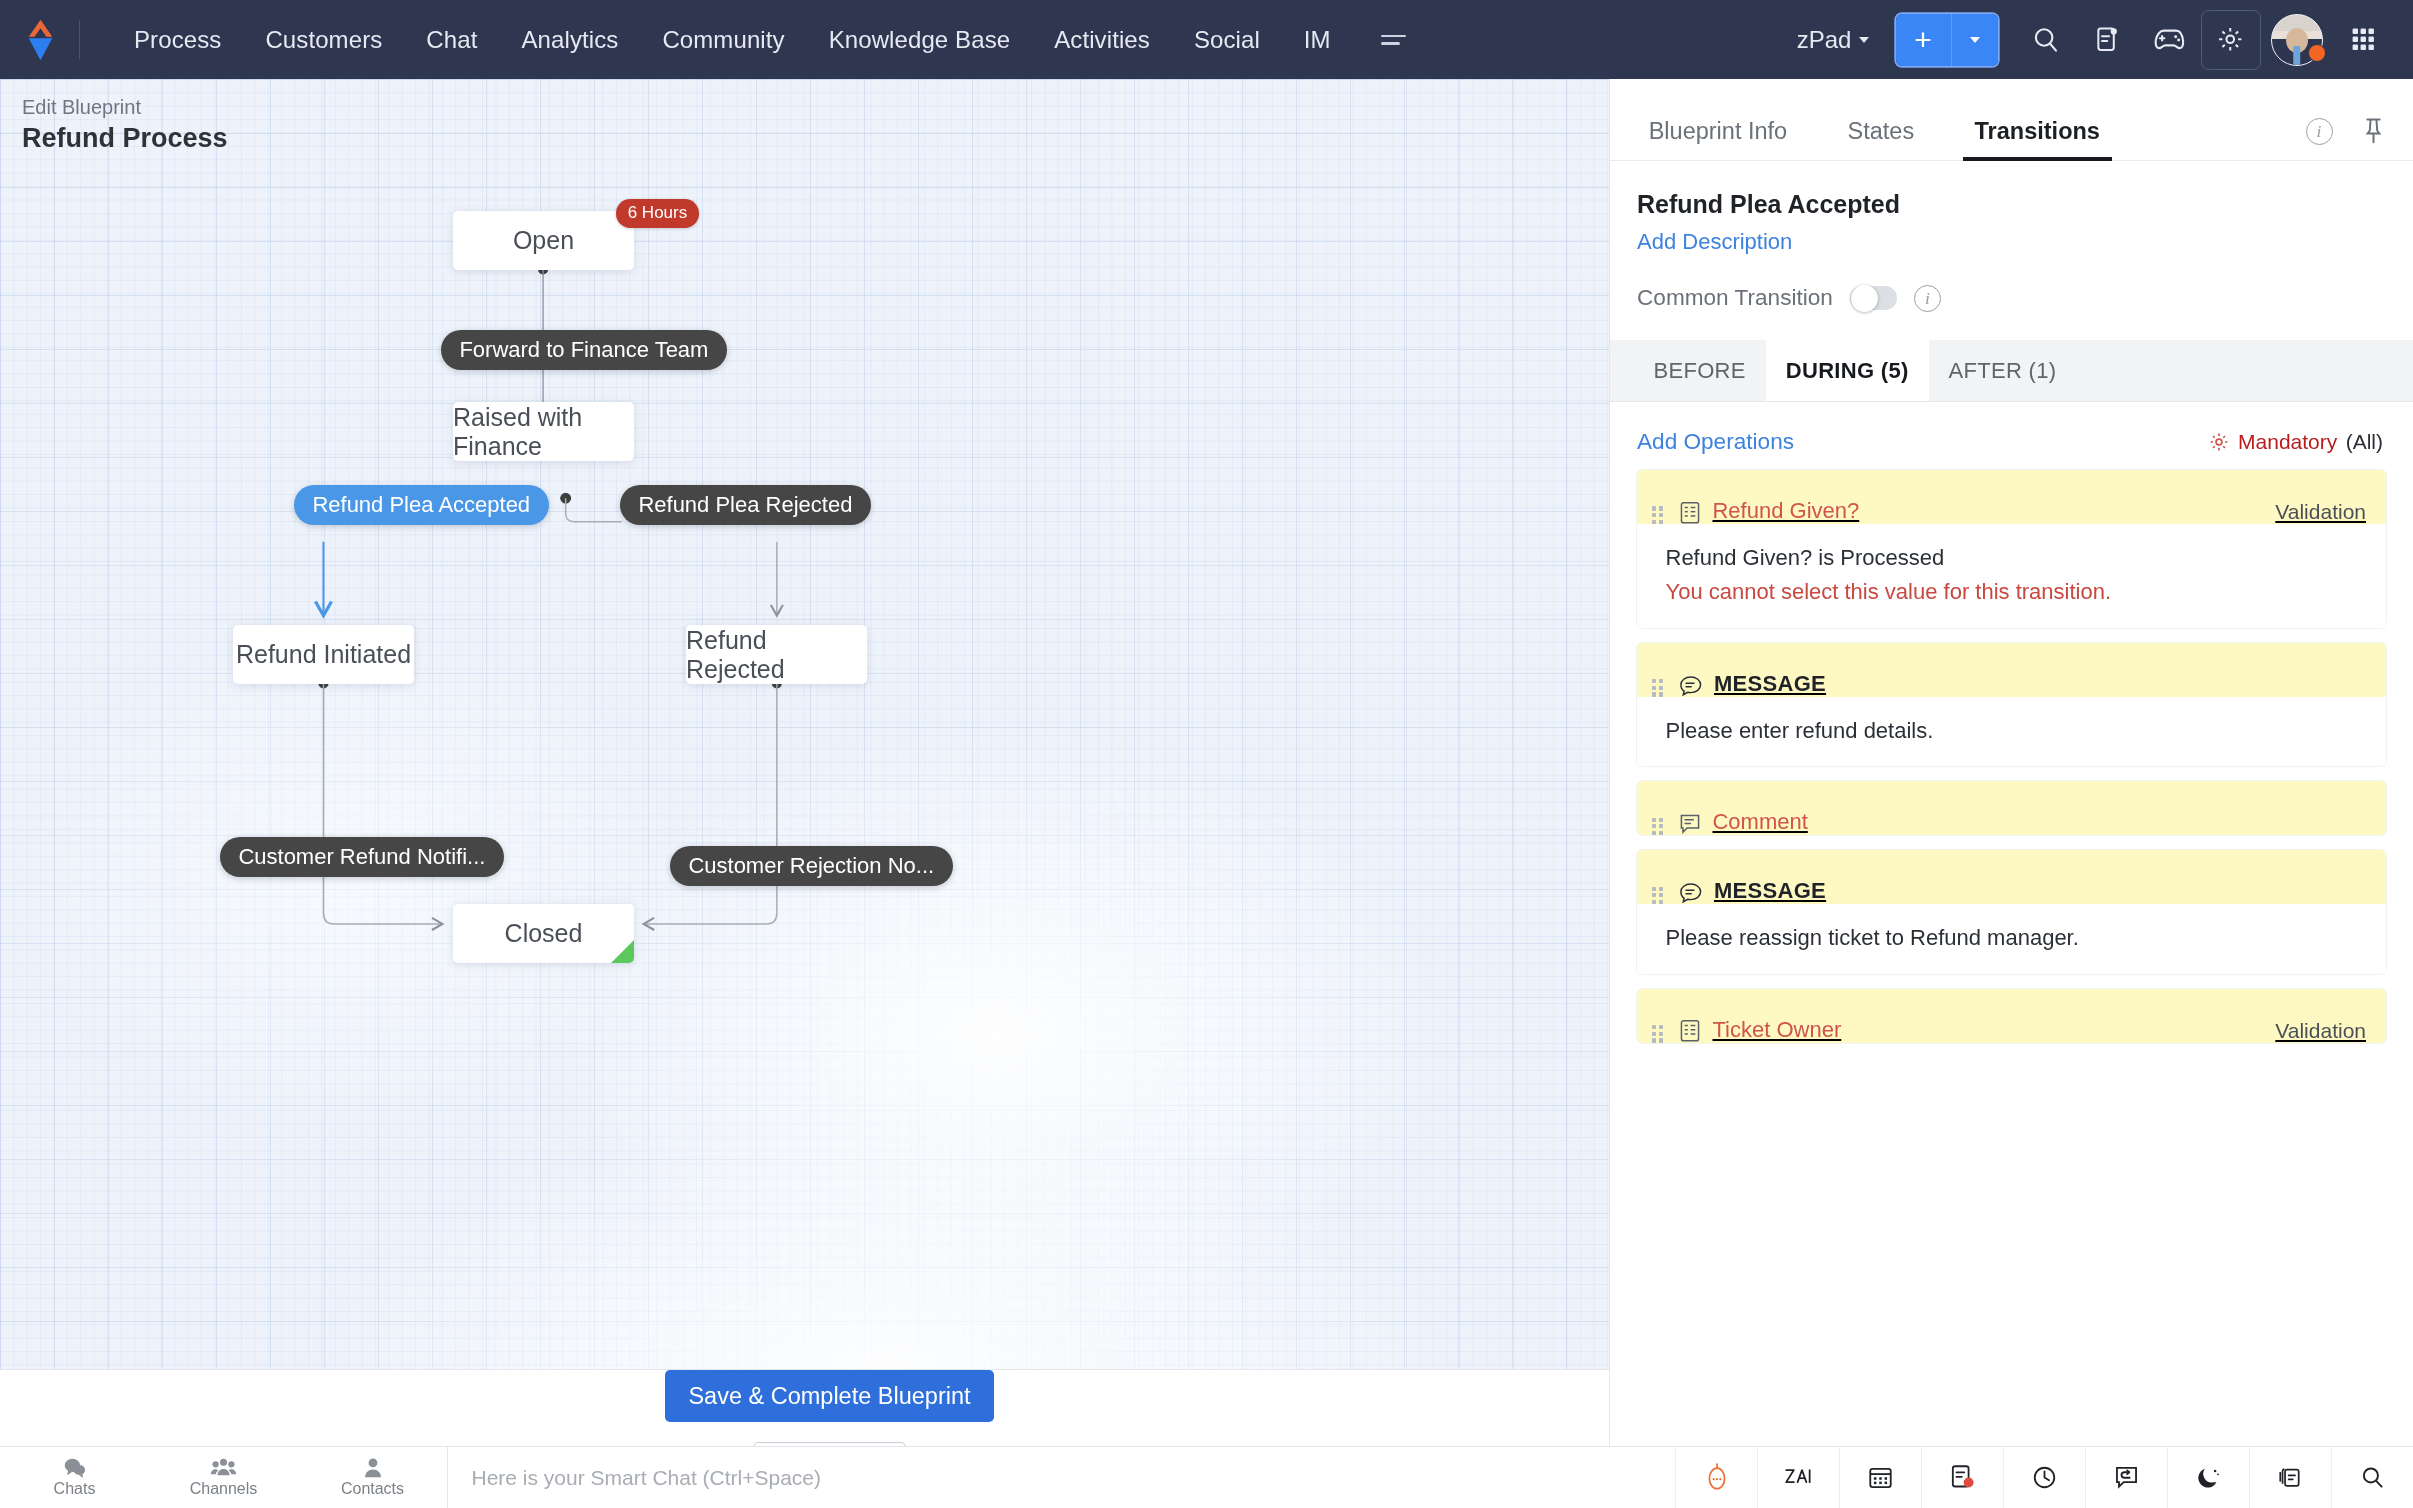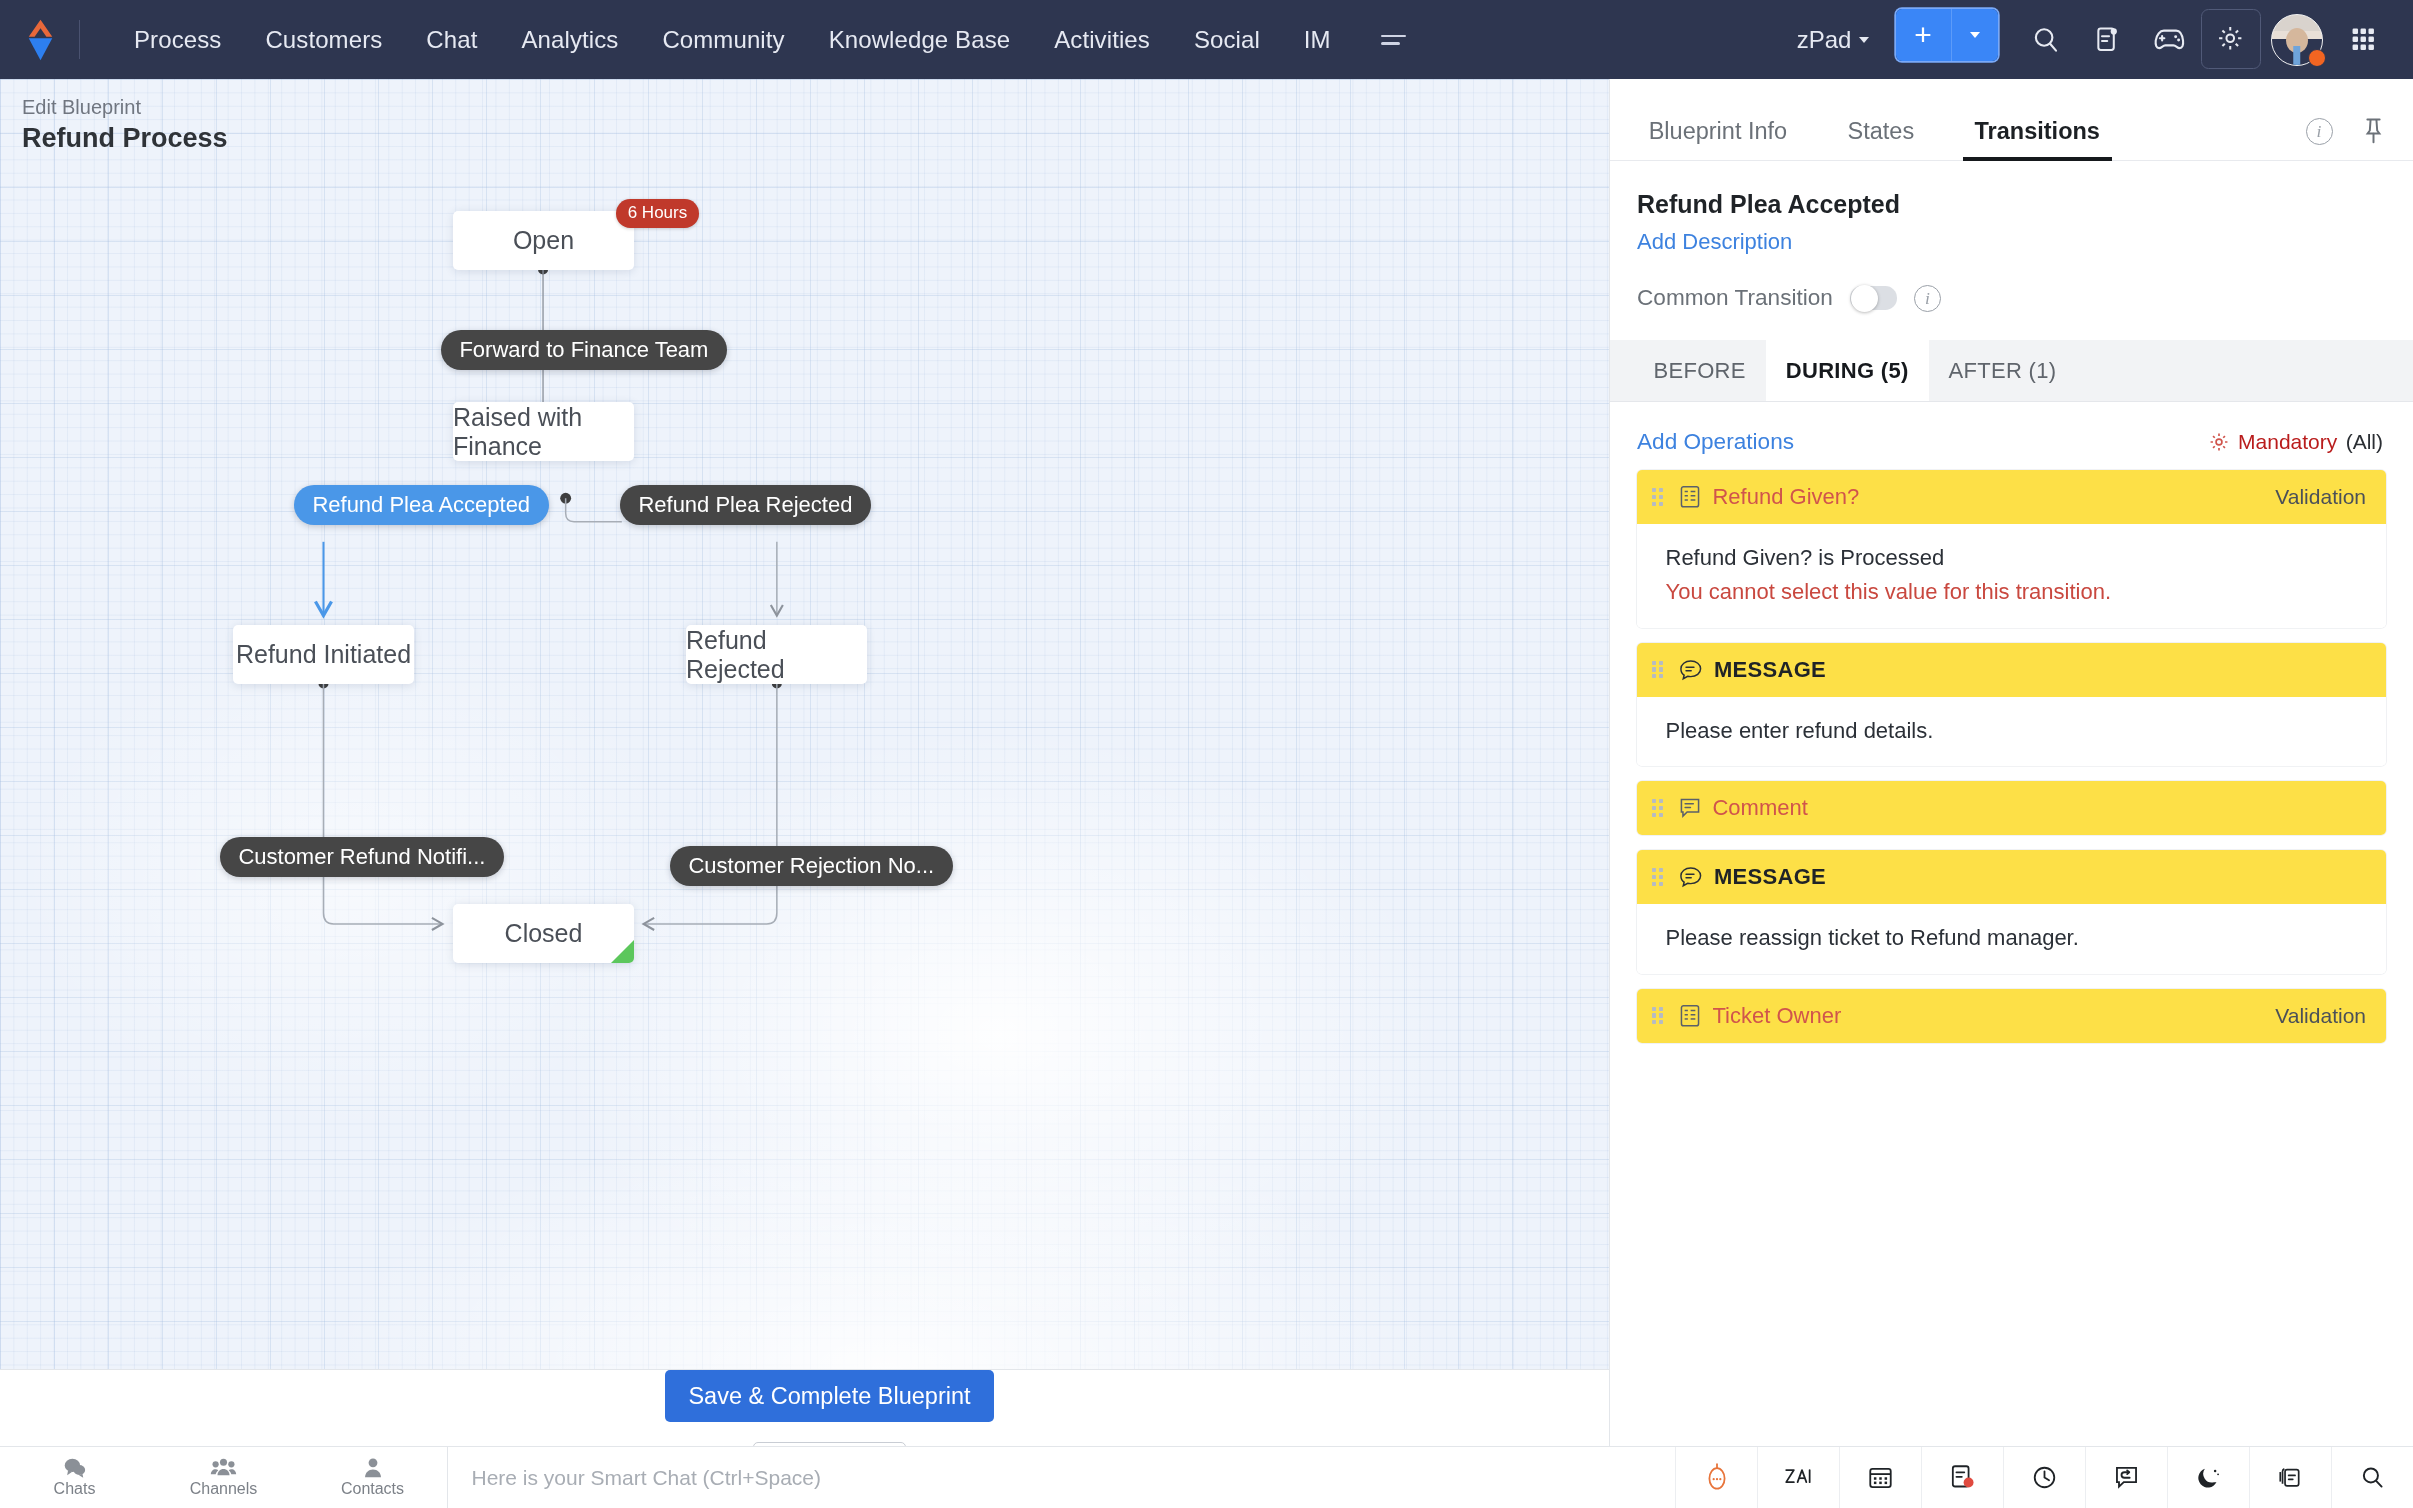--- a/index.html
+++ b/index.html
@@ -32,21 +32,21 @@
     white-space: nowrap; letter-spacing: 0.1px;
   }
   #nav-more {
     margin-left: 13.4px; display: flex; flex-direction: column; gap: 5px;
     padding: 8.4px 15px; cursor: pointer;
   }
   #nav-more i { display: block; height: 2.5px; background: #cfd4e4; border-radius: 1.7px; }
   #nav-more i:nth-child(1) { width: 25px; }
   #nav-more i:nth-child(2) { width: 18.4px; }
 
-  #nav-right { margin-left: auto; display: flex; gap: 0; padding-right: 18.4px; }
+  #nav-right { margin-left: auto; display: flex; align-items: center; gap: 0; padding-right: 18.4px; }
   #zpad-menu {
     color: #e6e9f2; font-size: 24px; display: flex; align-items: center; gap: 7.5px;
     padding: 0 18.4px; cursor: pointer;
   }
   .caret-d { width:0;height:0;border-left:5.9px solid transparent;border-right:5.9px solid transparent;border-top:6.7px solid #e6e9f2; }
   #add-group {
     display: flex; height: 52px; border-radius: 5.9px; overflow: hidden;
     margin: 0 17px 0 8.4px; box-shadow: 0 0 0 1.7px #7aa9f7;
   }
   #add-button {
@@ -203,22 +203,23 @@
   #mandatory-wrap { margin-left: auto; display: flex; align-items: center; gap: 8.4px; font-size: 21px; }
   #mandatory-label { color: #b91c1c; }
   #mandatory-all { color: #2b2f34; }
 
   #ops-list { padding: 0 27px; }
   .op-card {
     margin-bottom: 15px; border-radius: 5px; overflow: hidden;
     box-shadow: 0 0 0 0.8px #eceef1;
   }
   .op-head {
-    background: #fde047; display: flex; align-items: center; height: 54px; padding: 0 20px 0 15px;
+    background: #fef9c3; display: flex; align-items: flex-end; height: 54px; padding: 0 20px 0 15px;
     cursor: pointer;
+    text-decoration: underline;
   }
   .drag-dots {
     width: 13.4px; display: grid; grid-template-columns: 4.2px 4.2px; gap: 2.5px; margin-right: 13.4px;
     cursor: grab;
   }
   .drag-dots span { width: 4.2px; height: 4.2px; background: #b6bbc2; border-radius: 0.8px; }
   .op-icon { margin-right: 11.7px; display: flex; align-items: center; }
   .op-title { font-size: 22px; }
   .op-title.red { color: #d0544c; }
   .op-title.dark { color: #1f2327; font-weight: 700; letter-spacing: 0.3px; }

